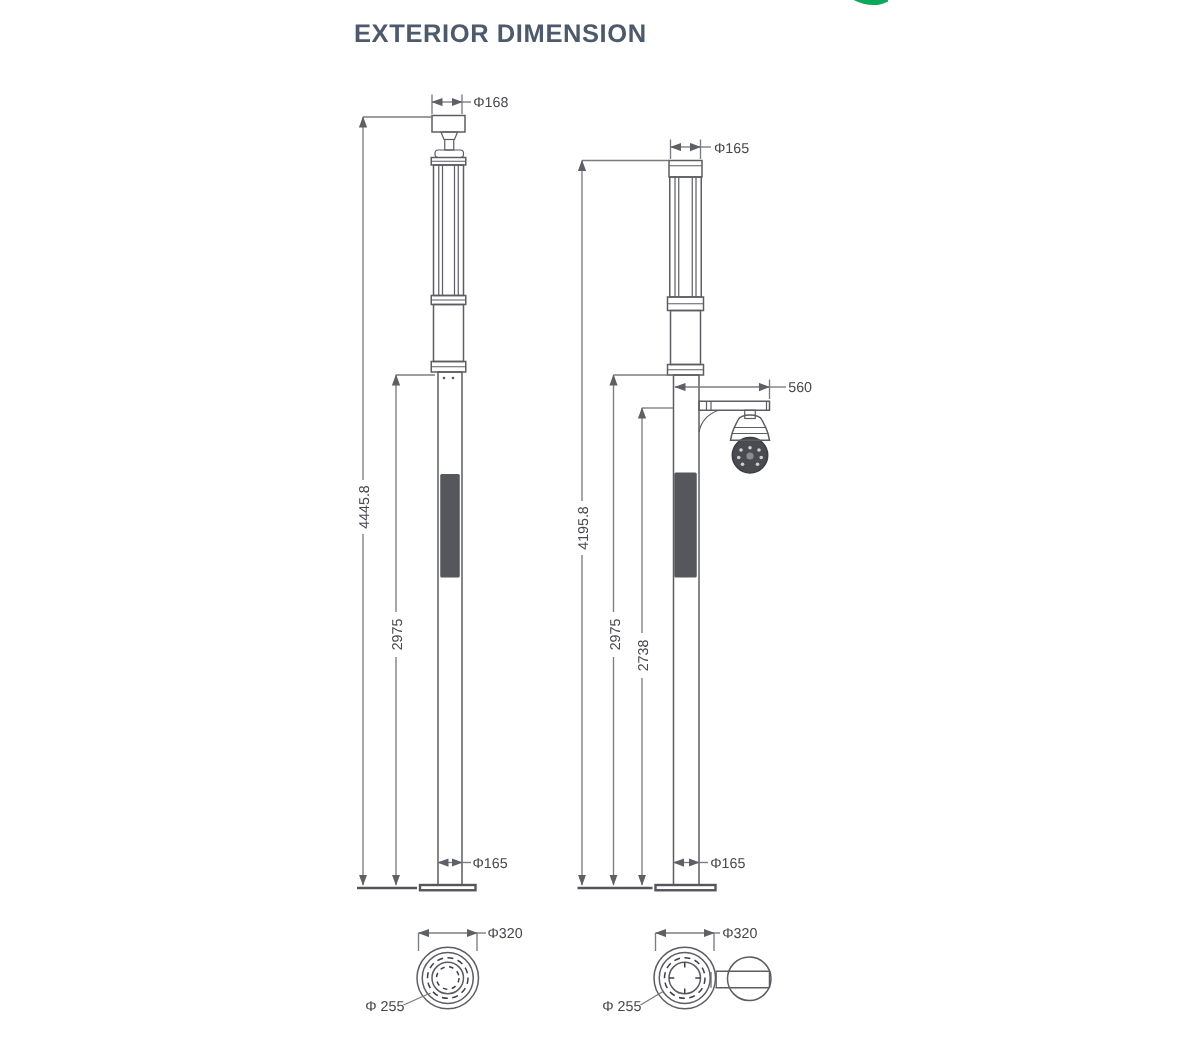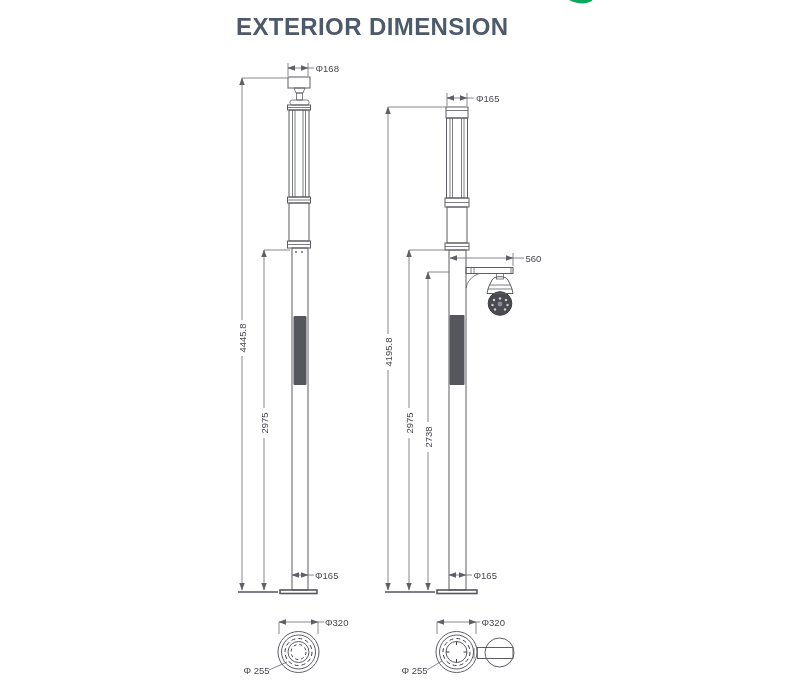--- a/index.html
+++ b/index.html
@@ -1,18 +1,18 @@
 <!DOCTYPE html>
 <html><head>
 <meta charset="utf-8">
 <style>
   html,body{margin:0;padding:0;background:#ffffff;}
   #screen{position:relative;width:800px;height:700px;background:#ffffff;overflow:hidden;
           font-family:"Liberation Sans",sans-serif;}
-  .title{position:absolute;left:236px;top:13px;font-size:24px;font-weight:bold;
+  .title{position:absolute;left:236px;top:13px;font-size:17px;font-weight:bold;
          color:#4d5a6b;letter-spacing:.4px;white-space:nowrap;}
   svg{position:absolute;left:0;top:0;}
   svg text{font-family:"Liberation Sans",sans-serif;font-size:9.5px;fill:#46474d;}
   .part{stroke:#5c5d63;stroke-width:1;fill:none;}
   .partThin{stroke:#5c5d63;stroke-width:.8;fill:none;}
   .dim{stroke:#7b7c82;stroke-width:.9;fill:none;}
   .datum{stroke:#55565c;stroke-width:1.6;fill:none;}
   .panel{fill:#56575c;stroke:none;}
   .dark2{stroke:#3f4046;}
 </style>

